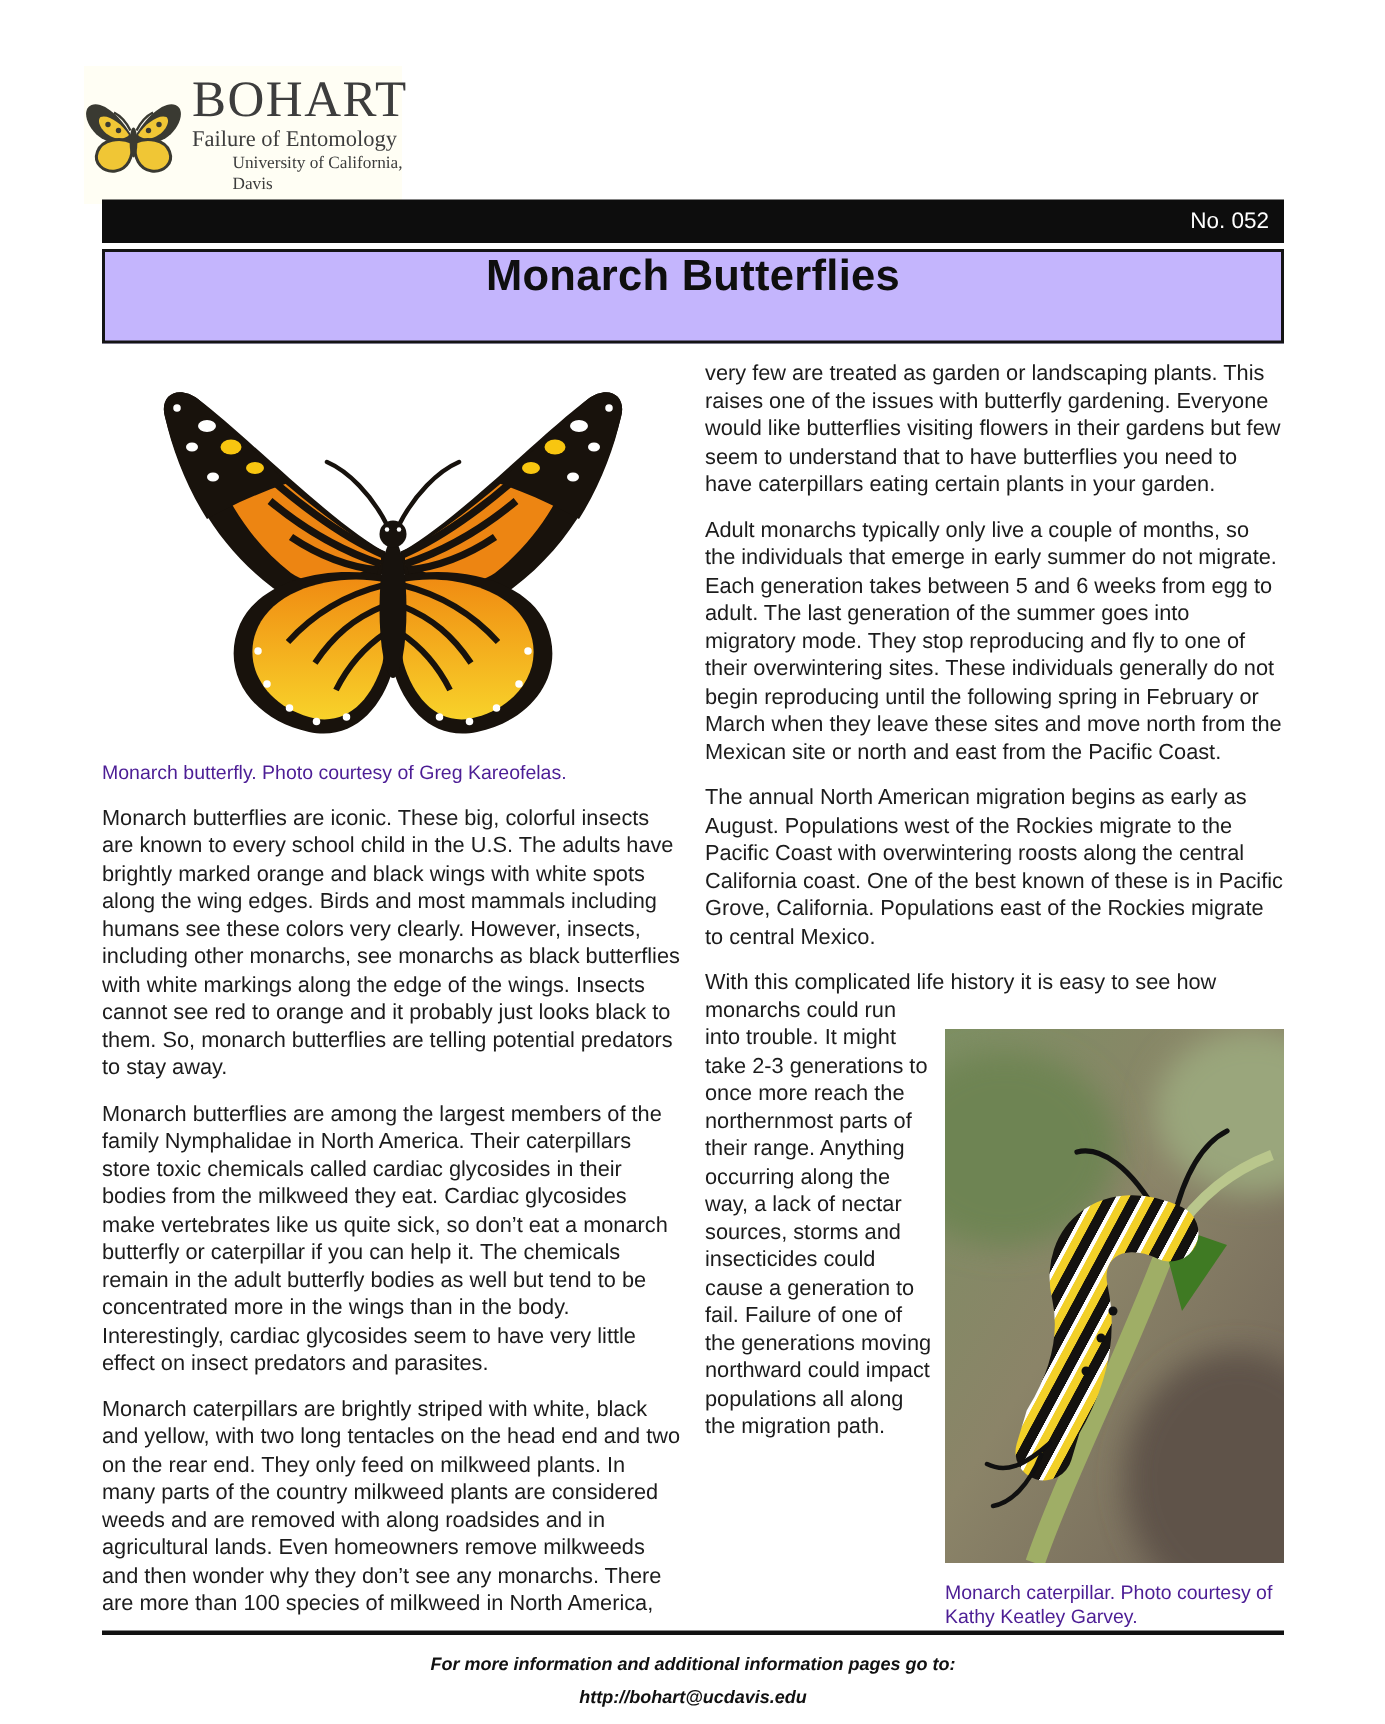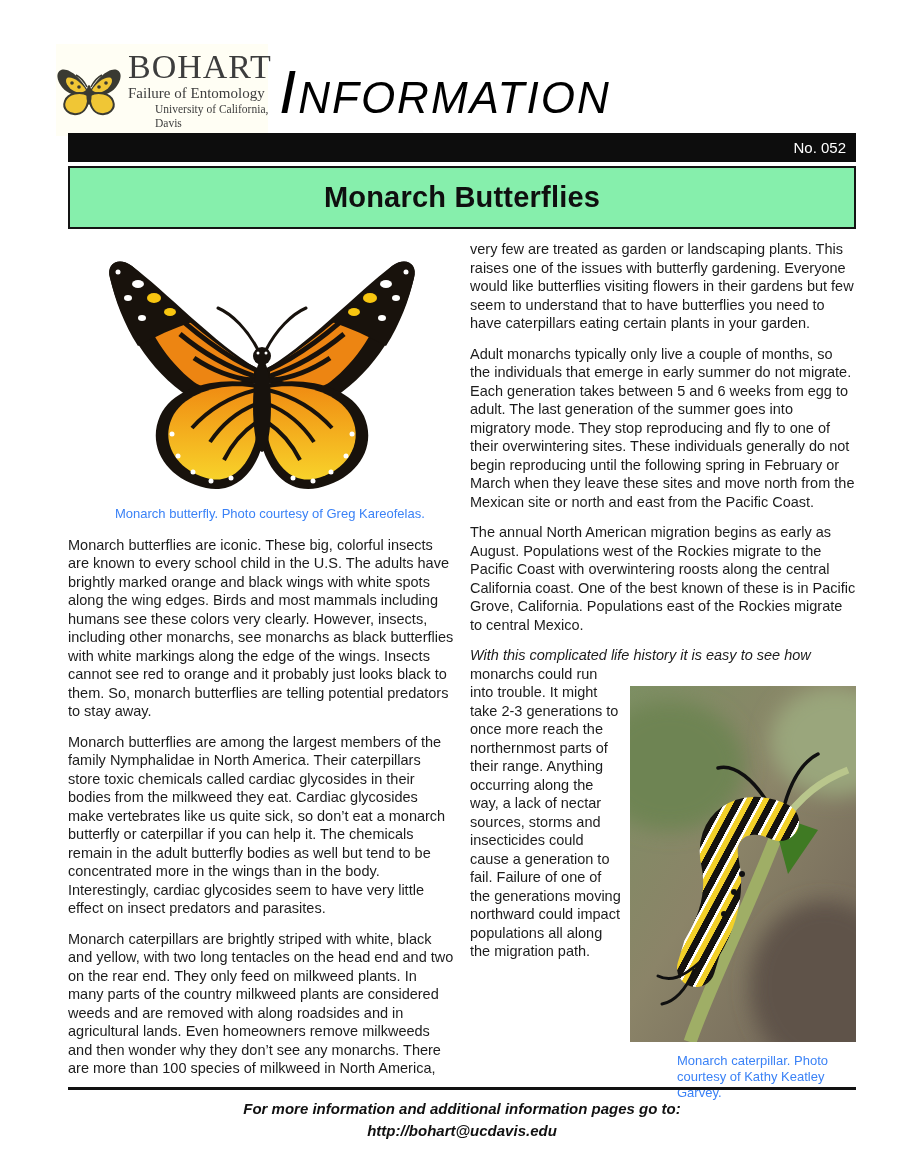--- a/index.html
+++ b/index.html
@@ -19,38 +19,38 @@
   .logo-inst { font-family:"Liberation Serif", serif; font-size:11.5px; line-height:14px; color:#3d3d3d;margin-left:27px; }
   .masthead { position:absolute; left:279px; top:56px; font-style:italic; color:#000;
     letter-spacing:2px; white-space:nowrap; }
   .masthead-cap { font-size:62px; }
   .masthead-rest { font-size:44px; }
   
   .issue-bar { position:absolute; left:68px; top:133px; width:788px; height:29px;
     background:#0d0d0d; color:#ffffff; font-size:15px; line-height:29px;
     text-align:right; padding-right:10px;padding-left:42px; }
   .title-banner { position:absolute; left:68px; top:166px; width:788px; height:63px;
-    background:#86efac; border:2px solid #141414; display:flex; align-items:center; justify-content:center; }
+    background:#c4b5fd; border:2px solid #141414; display:flex; justify-content:center; }
   .title-banner h1 { font-size:29px; font-weight:bold; color:#0f0f0f; letter-spacing:0.2px; }
   
   .col { position:absolute; font-size:14.5px; line-height:18.5px; }
   .col p { margin:0 0 12px 0; }
   .col-left { left:68px; top:238px; width:388px; }
   .col-right { left:470px; top:240px; width:386px; }
   figure.photo { margin:0 0 14px 0; }
-  figcaption { font-size:13px; line-height:16px; color:#3b82f6; margin-top:8px;margin-left:47px; }
+  figcaption { font-size:13px; line-height:16px; color:#4c1d95; margin-top:8px; }
   .butterfly-wrap { width:380px; margin-left:4px; }
-  .lead-par { margin-bottom:0 !important;font-style:italic; }
+  .lead-par { margin-bottom:0 !important; }
   .narrow-par { width:152px; margin-top:0 !important; }
   .caterpillar-fig { position:absolute; left:630px; top:686px; width:226px; }
   .caterpillar-fig figcaption { margin-top:7px; }
   
   .footer-rule { position:absolute; left:68px; top:1087px; width:788px; height:2.5px; background:#111111; }
   .footer { position:absolute; left:68px; top:1098px; width:788px; text-align:center;
-    font-style:italic; font-weight:600; font-size:15px; line-height:22px; color:#111111; }
+    font-style:italic; font-weight:600; font-size:12px; line-height:22px; color:#111111; }
   .footer-link { cursor:pointer; }
 </style>
 </head>
 <body>
 
 <div class="page">
 
   <div class="logo-box">
     <svg class="logo-art" viewBox="0 0 66 54">
       <g id="halfL">
@@ -64,23 +64,20 @@
       <ellipse cx="33" cy="32" rx="2.6" ry="10" fill="#3a3a32"></ellipse>
       <path d="M31,24 C28,18 24,14 20,12 M35,24 C38,18 42,14 46,12" stroke="#3a3a32" stroke-width="1.6" fill="none"></path>
     </svg>
     <div class="logo-text">
       <div class="logo-title">BOHART</div>
       <div class="logo-sub">Failure of Entomology</div>
       <div class="logo-inst">University of California, Davis</div>
     </div>
   </div>
 
-  <div class="masthead">
-    <span class="masthead-cap">I</span><span class="masthead-rest">NFORMATION</span>
-  </div>
 
   <div class="issue-bar">
     <span>No. 052</span>
   </div>
 
   <div class="title-banner">
     <h1>Monarch Butterflies</h1>
   </div>
 
   <section class="col col-left">

